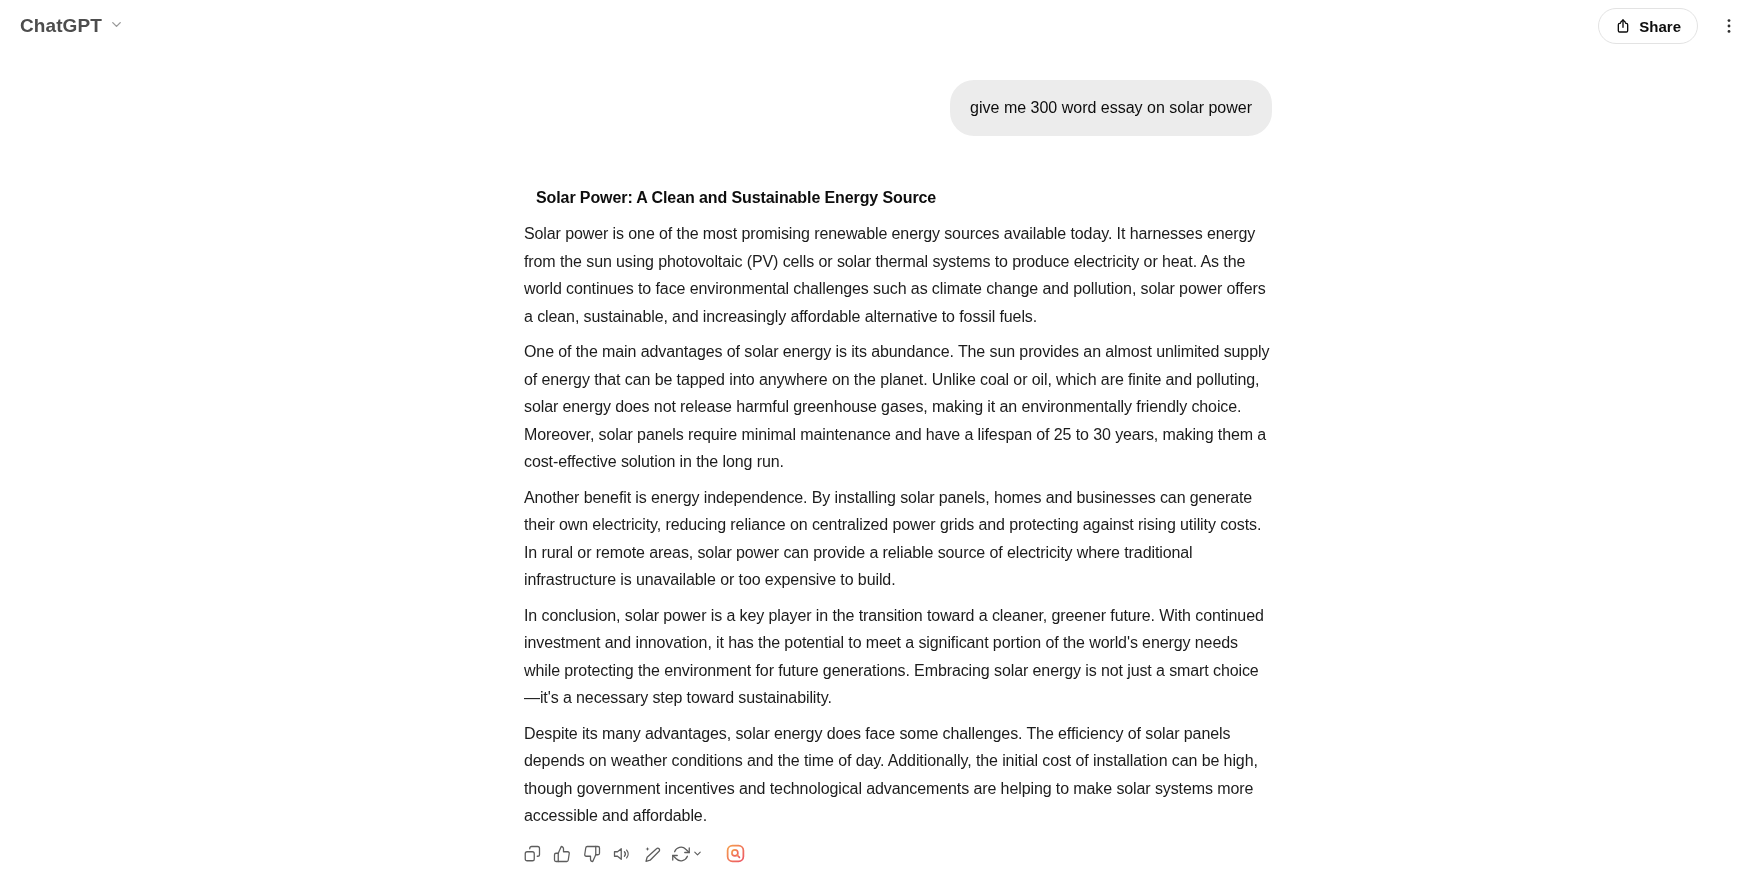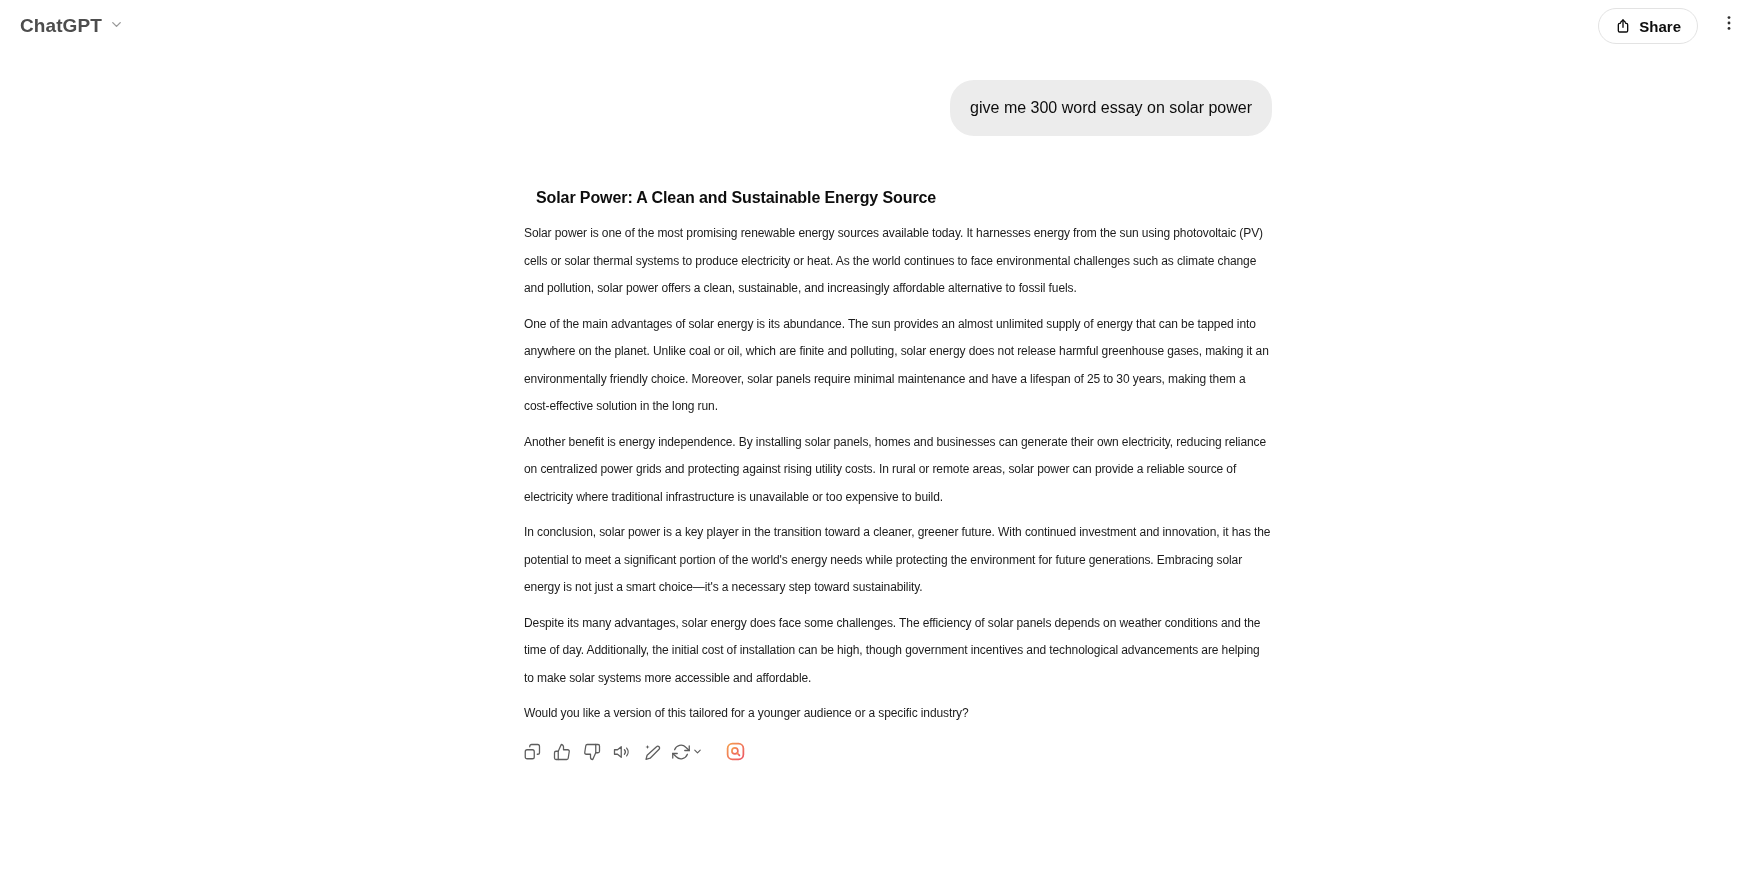--- a/index.html
+++ b/index.html
@@ -20,21 +20,21 @@
     padding: 0 16px 0 12px;
     background: #ffffff;
   }
   .model-switcher {
     display: flex; gap: 7px;
     padding: 6px 8px; border-radius: 8px;
     font-size: 19px; font-weight: 700; color: #4d4d4d;
     cursor: pointer; letter-spacing: 0.1px;
   }
   .model-switcher .chev { color: #9a9a9a; margin-top: 2px; }
-  .header-right { display: flex; align-items: flex-start; gap: 16px; }
+  .header-right { display: flex; align-items: center; gap: 16px; }
   .share-btn {
     display: flex; align-items: center; gap: 8px;
     height: 36px; padding: 0 16px;
     border: 1px solid #e3e3e3; border-radius: 999px;
     background: #ffffff; color: #0d0d0d;
     font-family: inherit; font-size: 15px; font-weight: 700;
     cursor: pointer;
   }
   .kebab-btn {
     width: 30px; height: 30px;
@@ -57,21 +57,21 @@
     max-width: 560px;
   }
 
   .assistant { margin-top: 48px; }
   .assistant-title {
     font-size: 16px; font-weight: 700;
     line-height: 27px; margin: 0 0 9px 12px;
     letter-spacing: -0.1px;
   }
   .assistant p.msg {
-    font-size: 12px; font-weight: 400;
+    font-size: 16px; font-weight: 400;
     line-height: 27.5px; margin: 0 0 8px 0;
     letter-spacing: -0.1px; color: #1c1c1c;
   }
 
   
   .actions-row {
     display: flex; align-items: center; gap: 2px;
     margin-top: 10px; margin-left: -6px;
   }
   .icon-btn {
@@ -124,21 +124,20 @@
     <div class="user-bubble">give me 300 word essay on solar power</div>
   </div>
 
   <div class="assistant">
     <div class="assistant-title">Solar Power: A Clean and Sustainable Energy Source</div>
     <p class="msg">Solar power is one of the most promising renewable energy sources available today. It harnesses energy from the sun using photovoltaic (PV) cells or solar thermal systems to produce electricity or heat. As the world continues to face environmental challenges such as climate change and pollution, solar power offers a clean, sustainable, and increasingly affordable alternative to fossil fuels.</p>
     <p class="msg">One of the main advantages of solar energy is its abundance. The sun provides an almost unlimited supply of energy that can be tapped into anywhere on the planet. Unlike coal or oil, which are finite and polluting, solar energy does not release harmful greenhouse gases, making it an environmentally friendly choice. Moreover, solar panels require minimal maintenance and have a lifespan of 25 to 30 years, making them a cost-effective solution in the long run.</p>
     <p class="msg">Another benefit is energy independence. By installing solar panels, homes and businesses can generate their own electricity, reducing reliance on centralized power grids and protecting against rising utility costs. In rural or remote areas, solar power can provide a reliable source of electricity where traditional infrastructure is unavailable or too expensive to build.</p>
     <p class="msg">In conclusion, solar power is a key player in the transition toward a cleaner, greener future. With continued investment and innovation, it has the potential to meet a significant portion of the world's energy needs while protecting the environment for future generations. Embracing solar energy is not just a smart choice—it's a necessary step toward sustainability.</p>
     <p class="msg">Despite its many advantages, solar energy does face some challenges. The efficiency of solar panels depends on weather conditions and the time of day. Additionally, the initial cost of installation can be high, though government incentives and technological advancements are helping to make solar systems more accessible and affordable.</p>
-    <p class="msg">Would you like a version of this tailored for a younger audience or a specific industry?</p>
 
     <div class="actions-row">
 
       <button class="icon-btn">
         <span>
           <svg width="18" height="18" viewBox="0 0 24 24" fill="none" stroke="currentColor" stroke-width="1.7" stroke-linecap="round" stroke-linejoin="round">
             <rect x="3" y="9" width="12" height="12" rx="2.5"></rect>
             <path d="M9 5v-.5A2.5 2.5 0 0 1 11.5 2h8A2.5 2.5 0 0 1 22 4.5v8a2.5 2.5 0 0 1-2.5 2.5H19"></path>
           </svg>
         </span>

